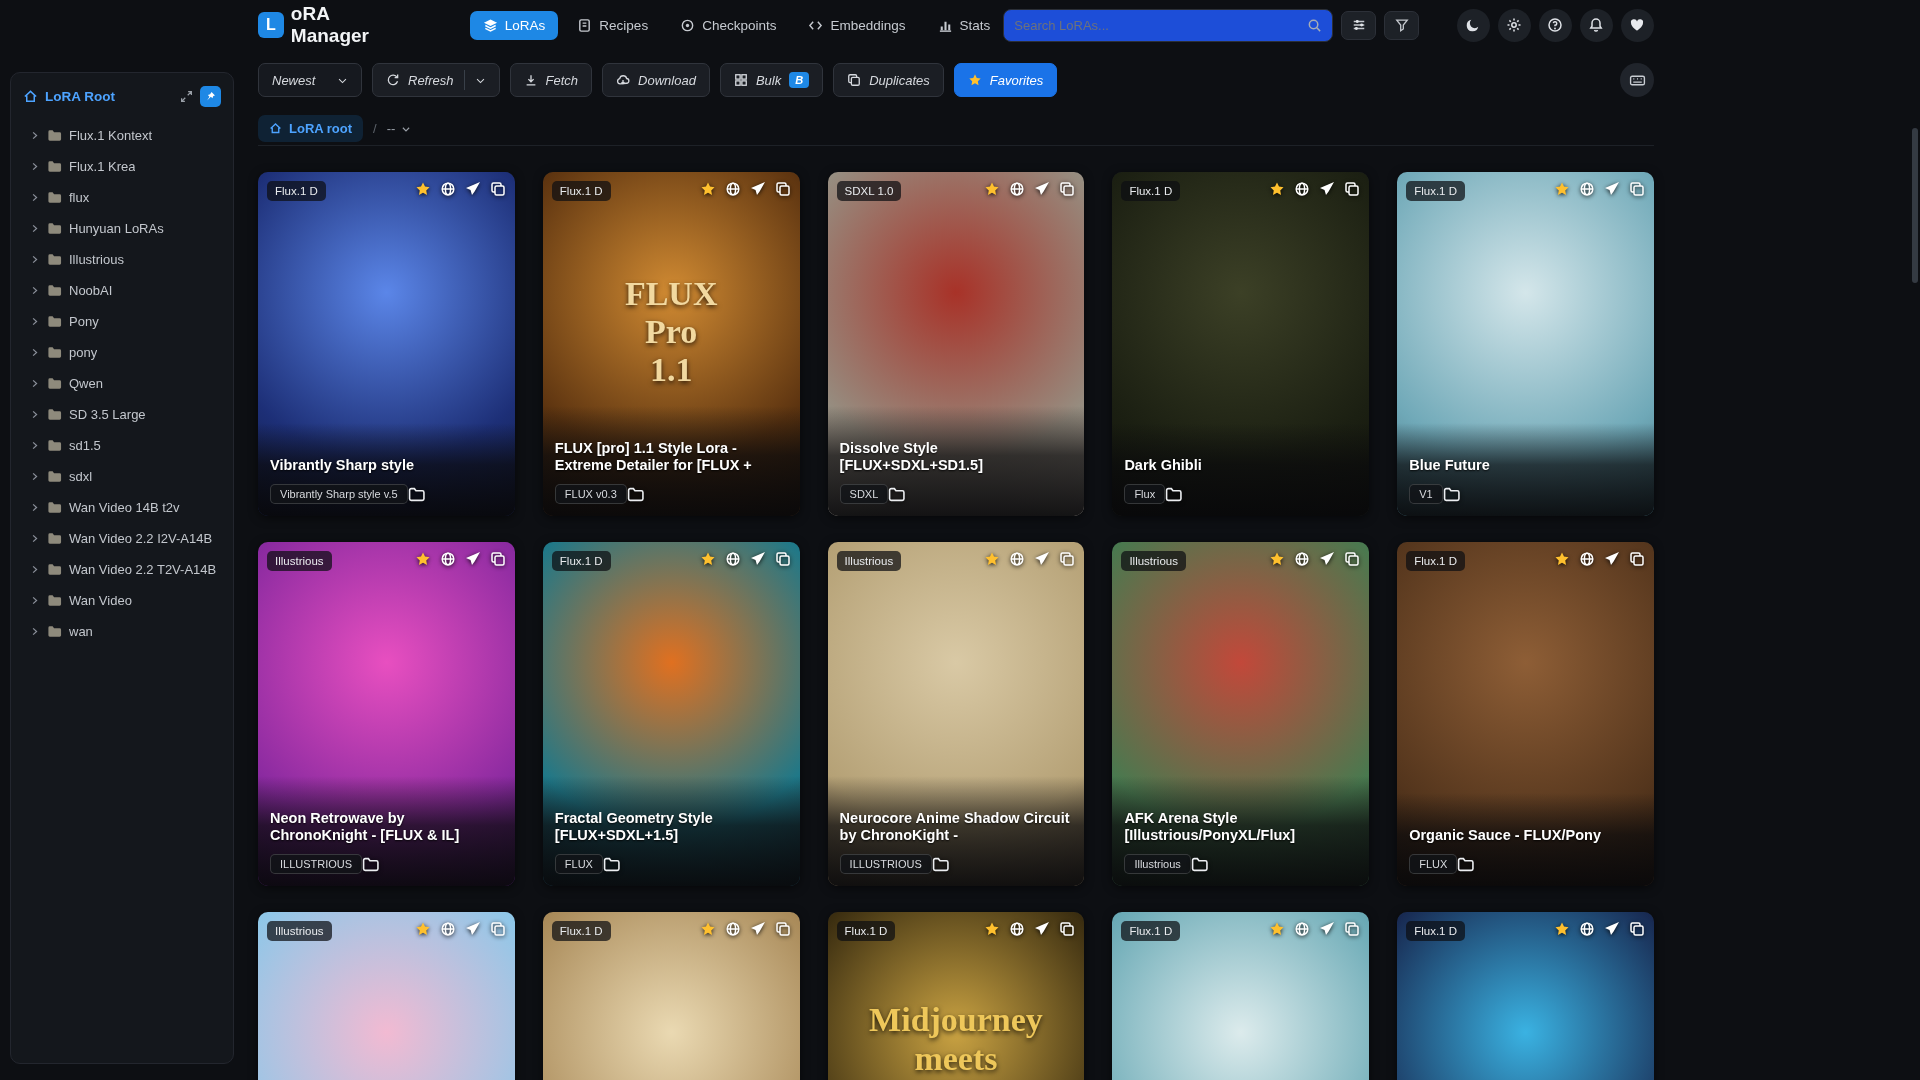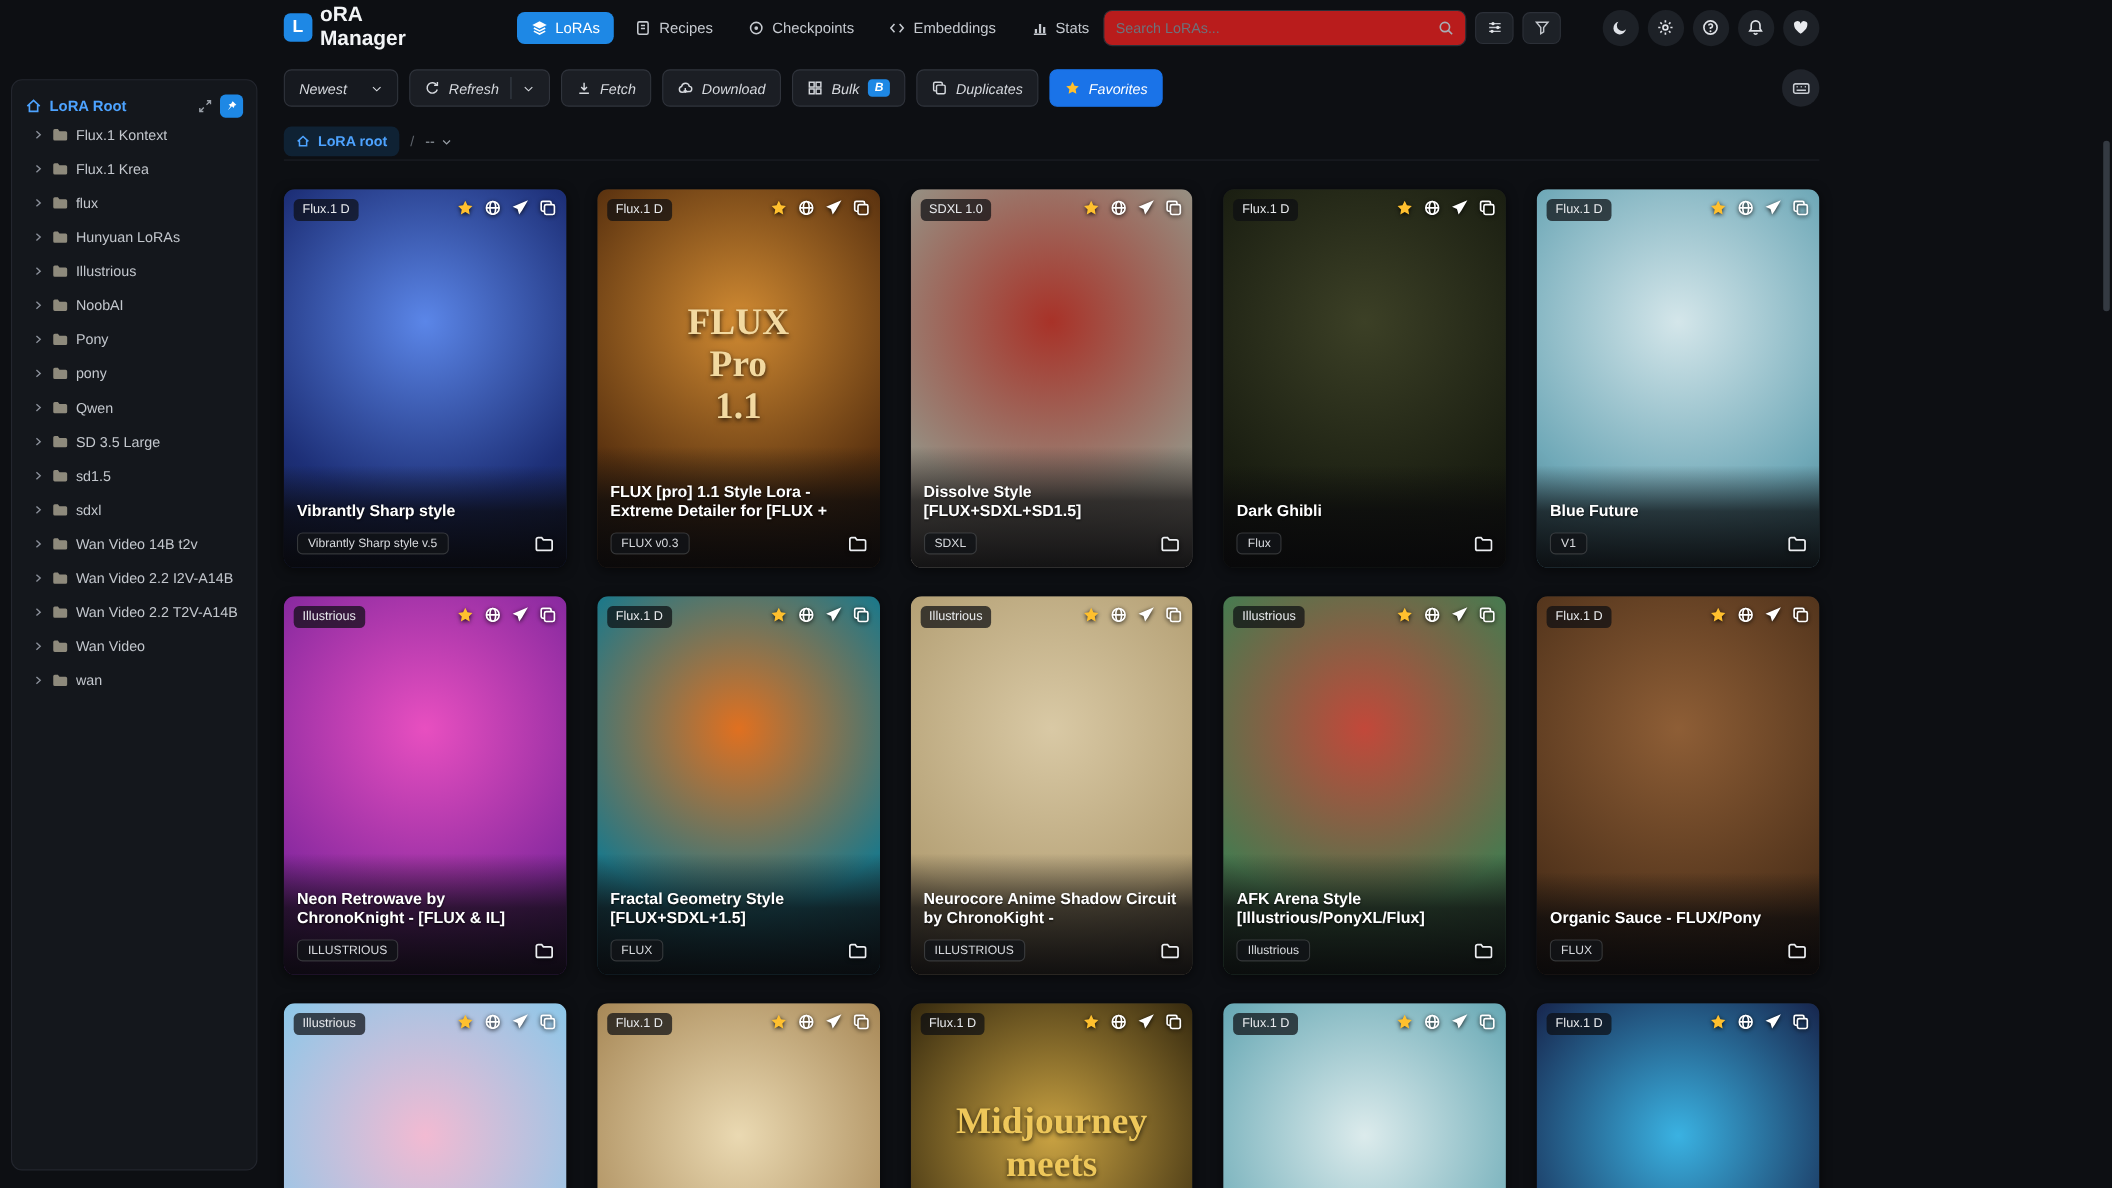--- a/index.html
+++ b/index.html
@@ -13,21 +13,21 @@
   .logo { display:flex; align-items:center; gap:7px; }
   .logo-badge { width:26px; height:26px; border-radius:6px; background:#1e88e5; color:#fff;
     font-weight:bold; font-size:16px; display:flex; align-items:center; justify-content:center; }
   .logo-text { font-weight:bold; font-size:19px; color:#f2f4f6; }
   .nav { display:flex; align-items:center; gap:6px; margin-left:58px; }
   .nav-item { display:flex; align-items:center; gap:7px; padding:7px 13px; border-radius:7px;
     font-size:13.5px; color:#c6cad0; cursor:pointer; }
   .nav-item svg { width:15px; height:15px; stroke:currentColor; fill:none; stroke-width:1.5; }
   .nav-item.active { background:#1e88e5; color:#fff; }
   .topbar-spacer { flex:1; }
-  .searchbox { display:flex; align-items:center; width:332px; height:33px; background:#b91c1c;
+  .searchbox { display:flex; align-items:center; width:332px; height:33px; background:#1d4ed8;
     border:1px solid #2b2f37; border-radius:8px; padding:0 10px; }
   .searchbox input { flex:1; background:transparent; border:none; outline:none; color:#cfd3d9;
     font-size:13px; font-family:"Liberation Sans",sans-serif; }
   .searchbox input::placeholder { color:#6d727b; }
   .searchbox svg { width:15px; height:15px; stroke:#a8adb5; fill:none; stroke-width:1.6; }
   .sq-btn { width:35px; height:29px; margin-left:8px; background:#1d2127; border:1px solid #2c3038;
     border-radius:7px; display:flex; align-items:center; justify-content:center; cursor:pointer; }
   .sq-btn svg { width:14px; height:14px; stroke:#c3c7cd; fill:none; stroke-width:1.5; }
   .icon-cluster { display:flex; align-items:center; gap:8px; margin-left:38px; }
   .circ-btn { width:33px; height:33px; border-radius:50%; background:#1d2127; display:flex;
@@ -37,21 +37,21 @@
   
   .sidebar { position:absolute; left:10px; top:72px; width:224px; height:992px; background:#14171c;
     border:1px solid #23262e; border-radius:10px; padding:13px 10px; }
   .side-head { display:flex; align-items:center; gap:7px; padding:0 2px; }
   .side-head svg.home { width:15px; height:15px; stroke:#4da3ff; fill:none; stroke-width:1.6; }
   .root-label { color:#4da3ff; font-size:13.5px; font-weight:bold; flex:1; }
   .side-head .expand svg { width:13px; height:13px; stroke:#9aa0a8; fill:none; stroke-width:1.5; }
   .pin-btn { width:21px; height:21px; border-radius:5px; background:#1e88e5; display:flex;
     align-items:center; justify-content:center; cursor:pointer; }
   .pin-btn svg { width:11px; height:11px; fill:#fff; stroke:none; }
-  .tree { }
+  .tree { margin-top:13px; }
   .tree-item { display:flex; align-items:center; gap:7px; padding:8px 4px 8px 8px; font-size:13px;
     color:#c3c7cd; border-radius:6px; cursor:pointer; }
   .tree-item svg.chev { width:11px; height:11px; stroke:#8b909a; fill:none; stroke-width:1.8; flex:none; }
   .tree-item svg.fold { width:15px; height:15px; fill:#8e8a7c; stroke:none; flex:none; }
   .tree-label { white-space:nowrap; overflow:hidden; text-overflow:ellipsis; }
 
   
   .main { position:absolute; left:258px; top:62px; width:1396px; }
   .toolbar { display:flex; align-items:center; gap:10px; height:36px;font-style:italic; }
   .tb-btn { display:flex; align-items:center; gap:8px; height:34px; padding:0 13px; background:#1b1e24;
@@ -93,21 +93,21 @@
   .card-icons { display:flex; gap:9px; align-items:center; filter:drop-shadow(0 1px 2px rgba(0,0,0,.85)); }
   .card-icons svg { width:16px; height:16px; cursor:pointer; }
   .ic-stroke { stroke:#fff; fill:none; stroke-width:1.5; }
   .ic-star { fill:#ffc02e; stroke:none; }
   .ic-fill { fill:#fff; stroke:none; }
   .card-info { position:absolute; left:0; right:0; bottom:0; padding:34px 12px 12px;
     background:linear-gradient(180deg, rgba(10,10,12,0) 0%, rgba(10,10,12,.72) 45%, rgba(8,8,10,.93) 100%); }
   .card-title { font-size:14.5px; font-weight:bold; color:#fff; line-height:1.22; margin-bottom:9px;
     text-shadow:0 1px 2px rgba(0,0,0,.85); display:-webkit-box; -webkit-line-clamp:2;
     -webkit-box-orient:vertical; overflow:hidden; }
-  .card-foot { display:flex; justify-content:space-between; align-items:center; }
+  .card-foot { display:flex; align-items:center; }
   .version-pill { background:rgba(18,20,24,.8); border:1px solid rgba(255,255,255,.16); color:#d8dade;
     font-size:11px; padding:3px 9px; border-radius:5px; white-space:nowrap; overflow:hidden;
     text-overflow:ellipsis; max-width:195px; }
   .folder-btn svg { width:17px; height:17px; stroke:#eceef1; fill:none; stroke-width:1.5; cursor:pointer;
     filter:drop-shadow(0 1px 2px rgba(0,0,0,.85)); }
 
   .page-scrollbar { position:absolute; right:2px; top:128px; width:6px; height:155px; border-radius:3px;
     background:#343a42; }
 </style>
 </head>

